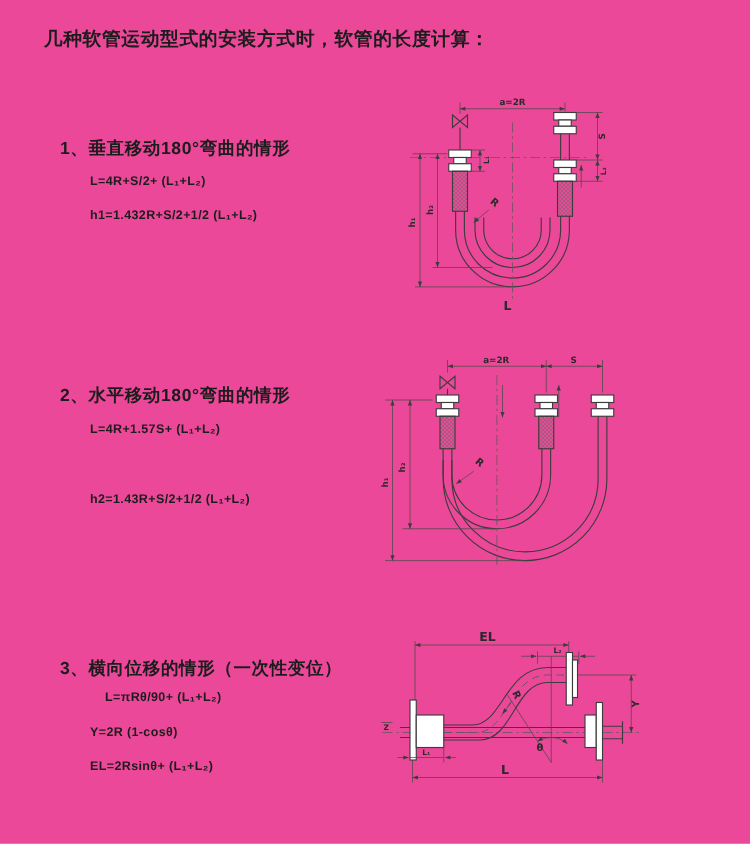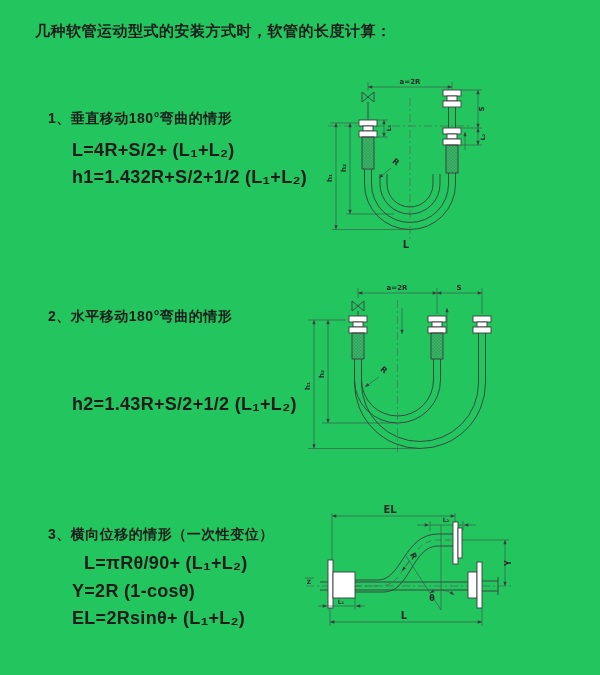--- a/index.html
+++ b/index.html
@@ -1,25 +1,25 @@
 <!DOCTYPE html>
 <html><head>
 <meta charset="utf-8">
 <style>
   html,body{margin:0;padding:0;background:#ffffff;}
   .page{
-    position:relative;width:600px;height:675px;background:#22c55e;overflow:hidden;
+    position:relative;width:600px;height:675px;background:#ec4899;overflow:hidden;
     font-family:"Liberation Sans","DejaVu Sans",sans-serif;color:#1c1c1c;
     border-bottom:1px solid #ededed;
   }
   .doc-title{
     position:absolute;left:35px;top:22px;font-size:15px;font-weight:700;letter-spacing:0.5px;
   }
   .sec-heading{position:absolute;font-size:14px;font-weight:700;letter-spacing:0.5px;text-align:center;}
-  .formula{position:absolute;font-size:18px;font-weight:700;letter-spacing:0.3px;white-space:pre;}
+  .formula{position:absolute;font-size:10px;font-weight:700;letter-spacing:0.3px;white-space:pre;}
   .diag{position:absolute;}
   svg text{font-family:"DejaVu Sans","Liberation Sans",sans-serif;fill:#2a2a2a;font-weight:bold;}
   .ln{stroke:#3c3c3c;stroke-width:0.9;fill:none;}
   .thin{stroke:#4a4a4a;stroke-width:0.6;fill:none;}
   .cl{stroke:#5a5a5a;stroke-width:0.6;fill:none;stroke-dasharray:8 3 2 3;}
   .dash{stroke:#5a5a5a;stroke-width:0.7;fill:none;stroke-dasharray:6 4;}
   .fl{fill:#ffffff;stroke:#3c3c3c;stroke-width:0.9;}
   .ht{fill:url(#hatch);stroke:#3c3c3c;stroke-width:0.9;}
 </style>
 </head>
@@ -38,20 +38,21 @@
     </defs>
   </svg>
 
   <div class="doc-title">几种软管运动型式的安装方式时，软管的长度计算：</div>
 
   <div class="sec-heading" style="left:48px;top:110px;">1、垂直移动180°弯曲的情形</div>
   <div class="formula" style="left:72px;top:140px;">L=4R+S/2+ (L₁+L₂)</div>
   <div class="formula" style="left:72px;top:167px;">h1=1.432R+S/2+1/2 (L₁+L₂)</div>
 
   <div class="sec-heading" style="left:48px;top:308px;">2、水平移动180°弯曲的情形</div>
+  <div class="formula" style="left:72px;top:338px;">L=4R+1.57S+ (L₁+L₂)</div>
   <div class="formula" style="left:72px;top:394px;">h2=1.43R+S/2+1/2 (L₁+L₂)</div>
 
   <div class="sec-heading" style="left:48px;top:526px;">3、横向位移的情形（一次性变位）</div>
   <div class="formula" style="left:84px;top:553px;">L=πRθ/90+ (L₁+L₂)</div>
   <div class="formula" style="left:72px;top:581px;">Y=2R (1-cosθ)</div>
   <div class="formula" style="left:72px;top:608px;">EL=2Rsinθ+ (L₁+L₂)</div>
 
   <svg class="diag" style="left:320px;top:68px;" width="200" height="192" viewBox="0 0 200 192">
 
     <line class="thin" x1="48" y1="14" x2="48" y2="23"></line>

